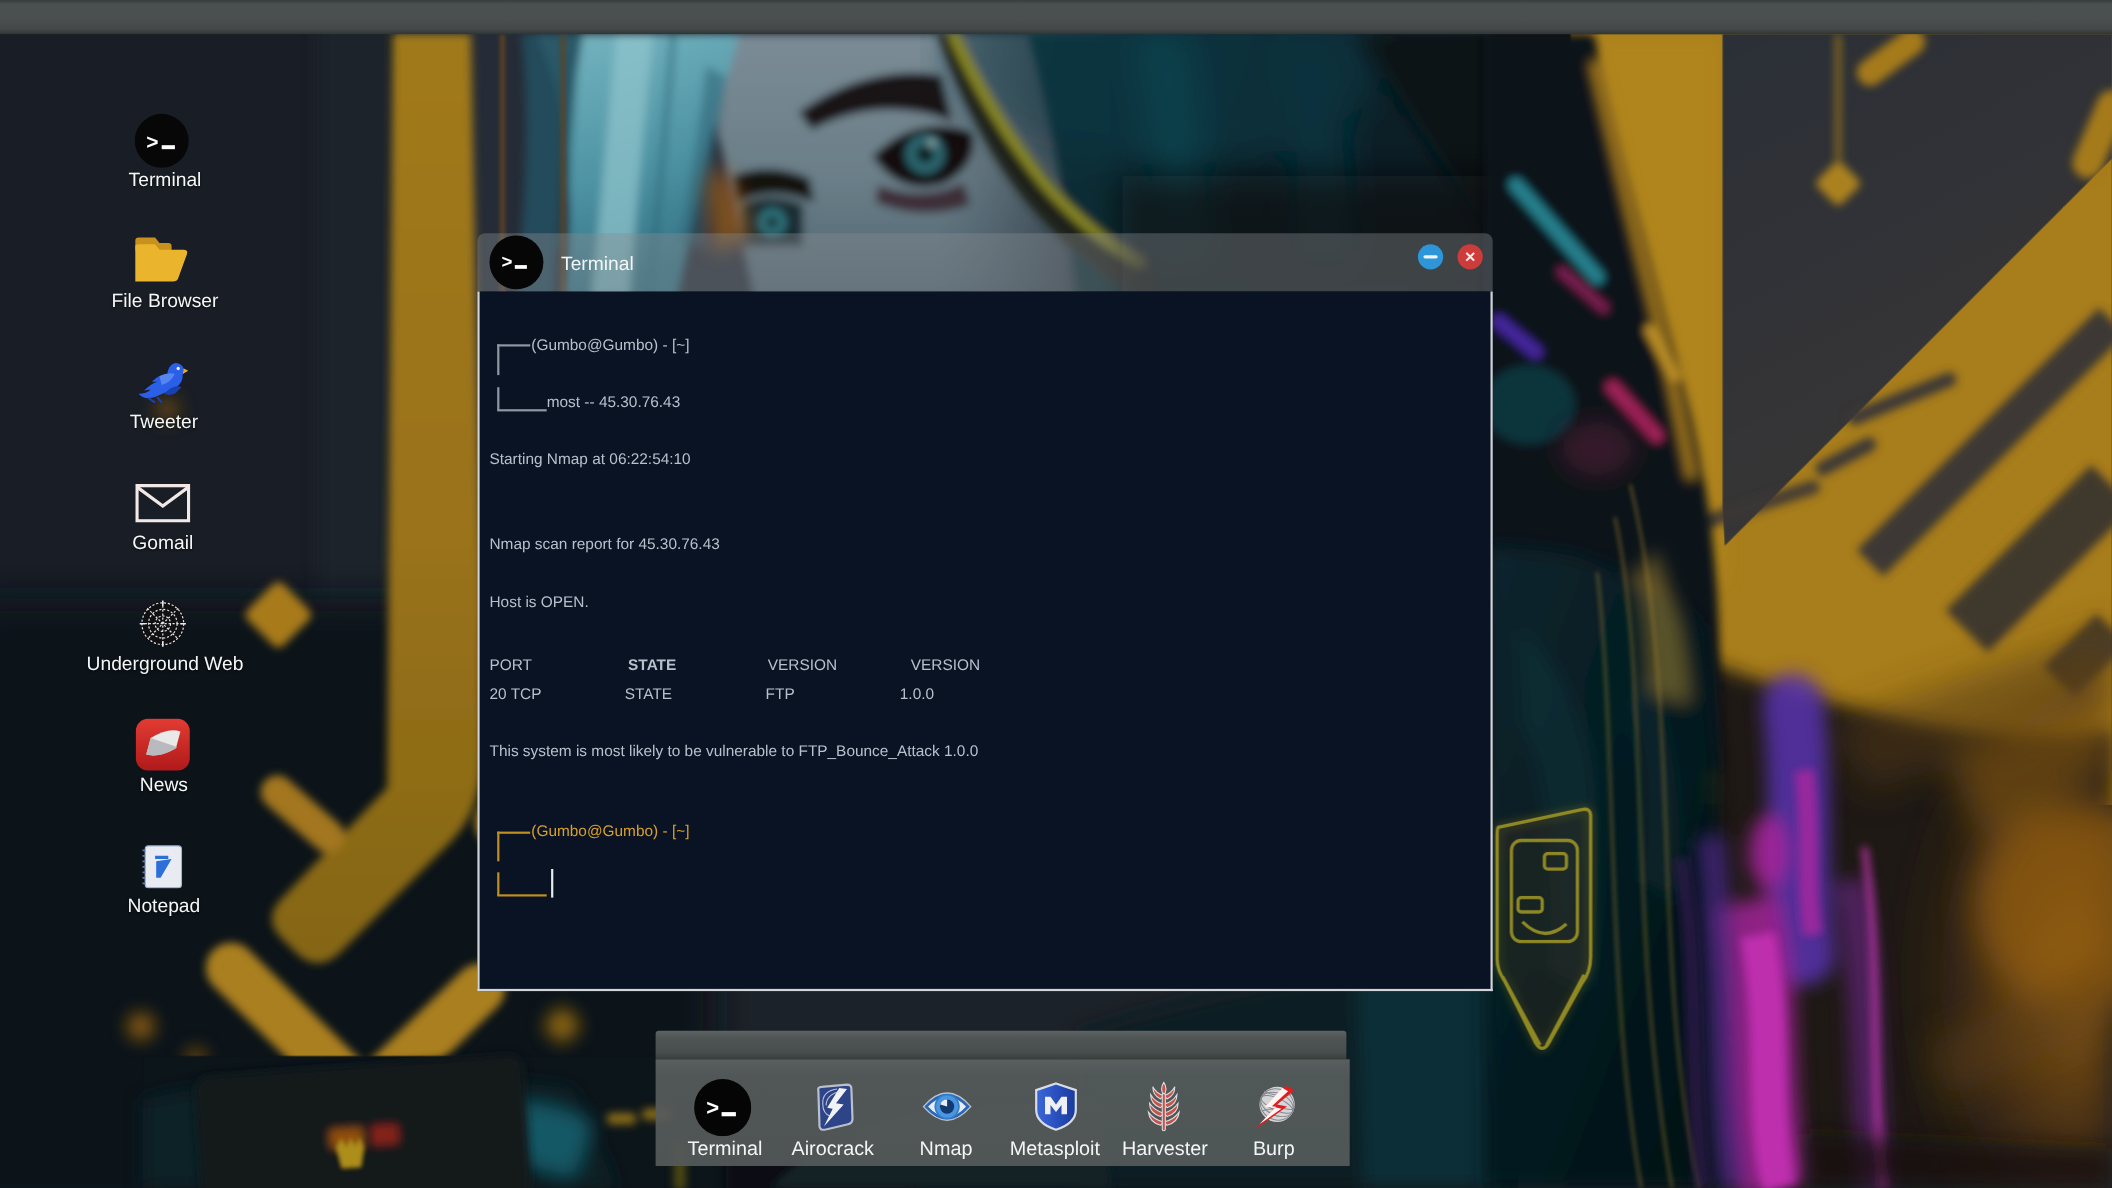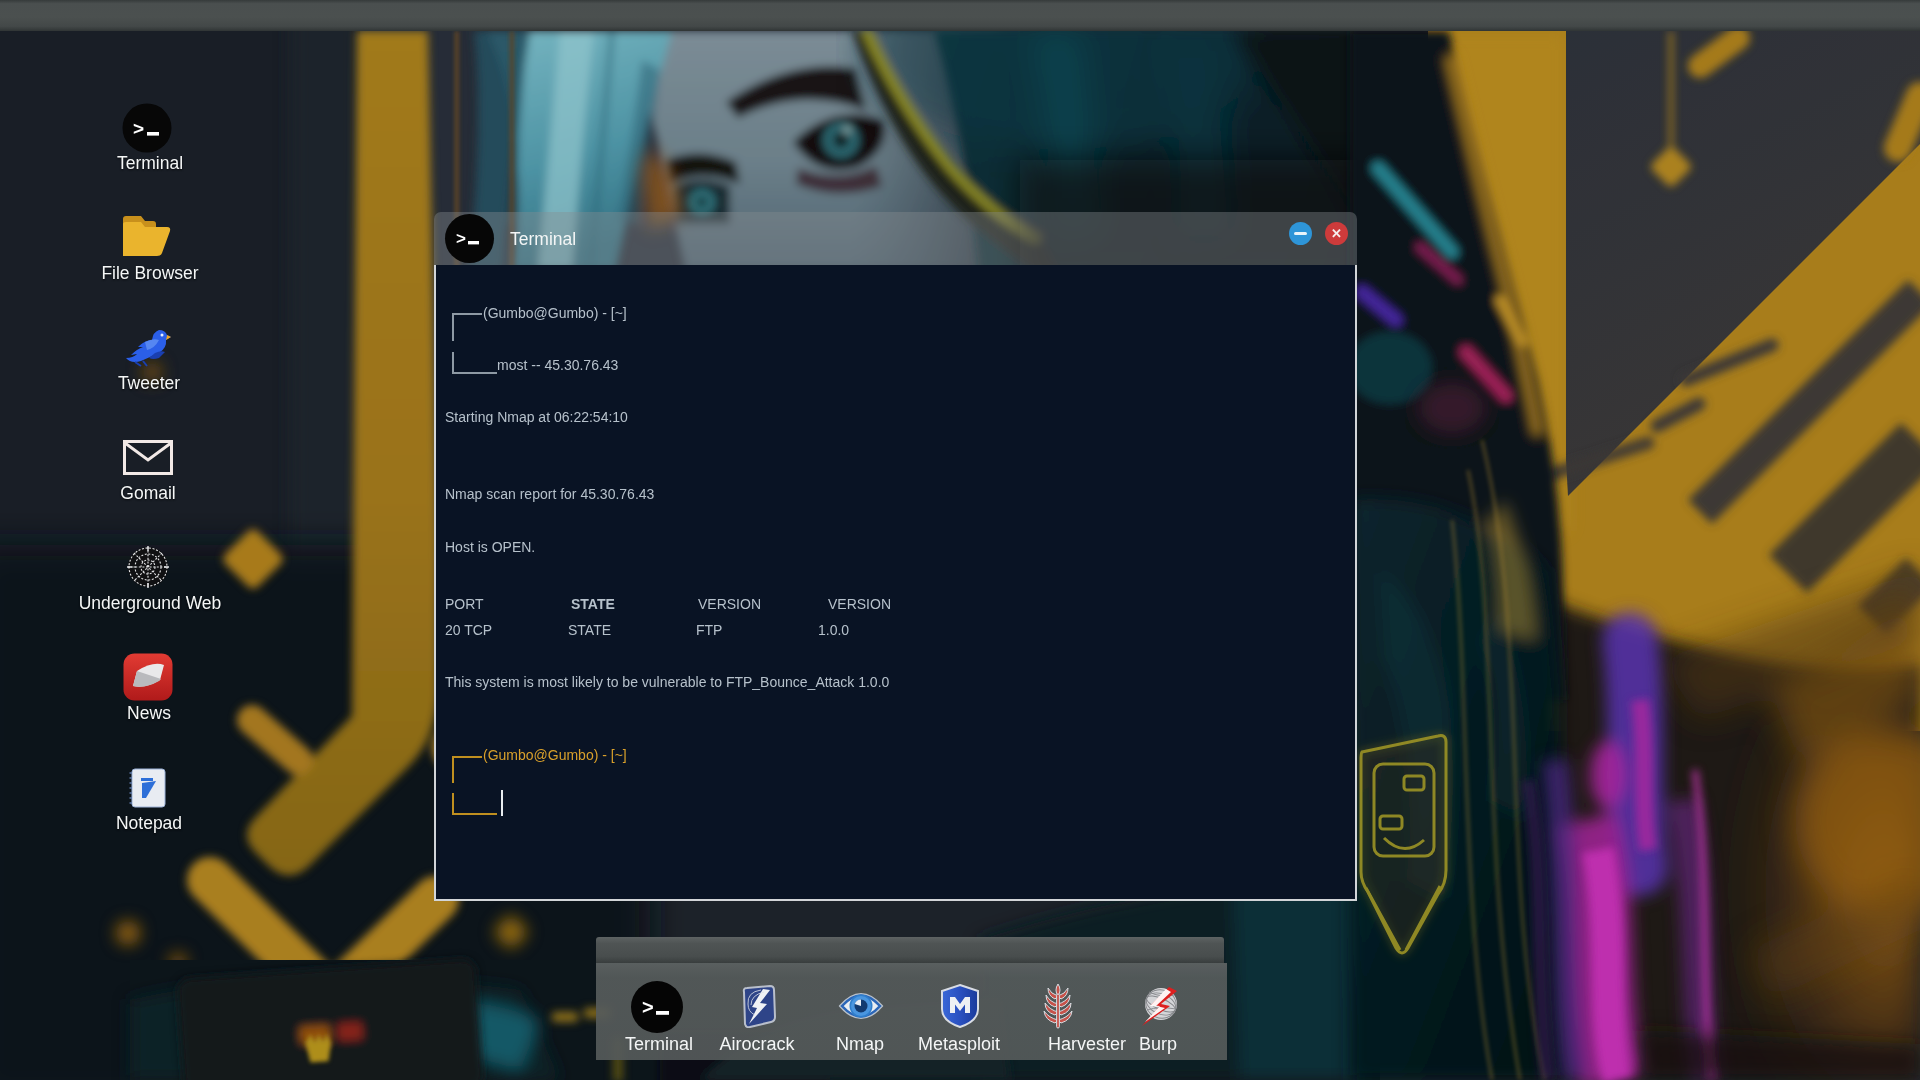--- a/index.html
+++ b/index.html
@@ -460,21 +460,21 @@
         <path d="M17,22 Q25,20 29,13 Q29,22 20,25 Z"></path>
           <path d="M17,22 Q9,20 5,13 Q5,22 14,25 Z"></path>
         <path d="M17,30 Q25,28 30,21 Q30,30 20,33 Z"></path>
           <path d="M17,30 Q9,28 4,21 Q4,30 14,33 Z"></path>
         <path d="M17,38 Q26,36 31,29 Q30,38 20,41 Z"></path>
           <path d="M17,38 Q8,36 3,29 Q4,38 14,41 Z"></path>
         <rect x="15.6" y="12" width="2.8" height="34" rx="1.4"></rect>
       </g>
     </svg>
   </div>
-  <div class="dklabel" style="left:1087px;text-align:right;">Harvester</div>
+  <div class="dklabel" style="left:1059px;text-align:right;">Harvester</div>
 
   <div class="dkicon" style="left:1137px;top:984px;">
     <svg width="44" height="44" viewBox="0 0 44 44">
       <circle cx="24" cy="20" r="16" fill="#d4d5d8"></circle>
       <g stroke="#85878b" stroke-width="0.9" fill="none">
         <ellipse cx="24" cy="20" rx="15.5" ry="5.5" transform="rotate(24 24 20)"></ellipse>
         <ellipse cx="24" cy="20" rx="15.5" ry="10" transform="rotate(24 24 20)"></ellipse>
         <ellipse cx="24" cy="20" rx="15.5" ry="14" transform="rotate(24 24 20)"></ellipse>
         <path d="M12,8 Q24,14 37,11 M10,26 Q22,22 39,25"></path>
       </g>

